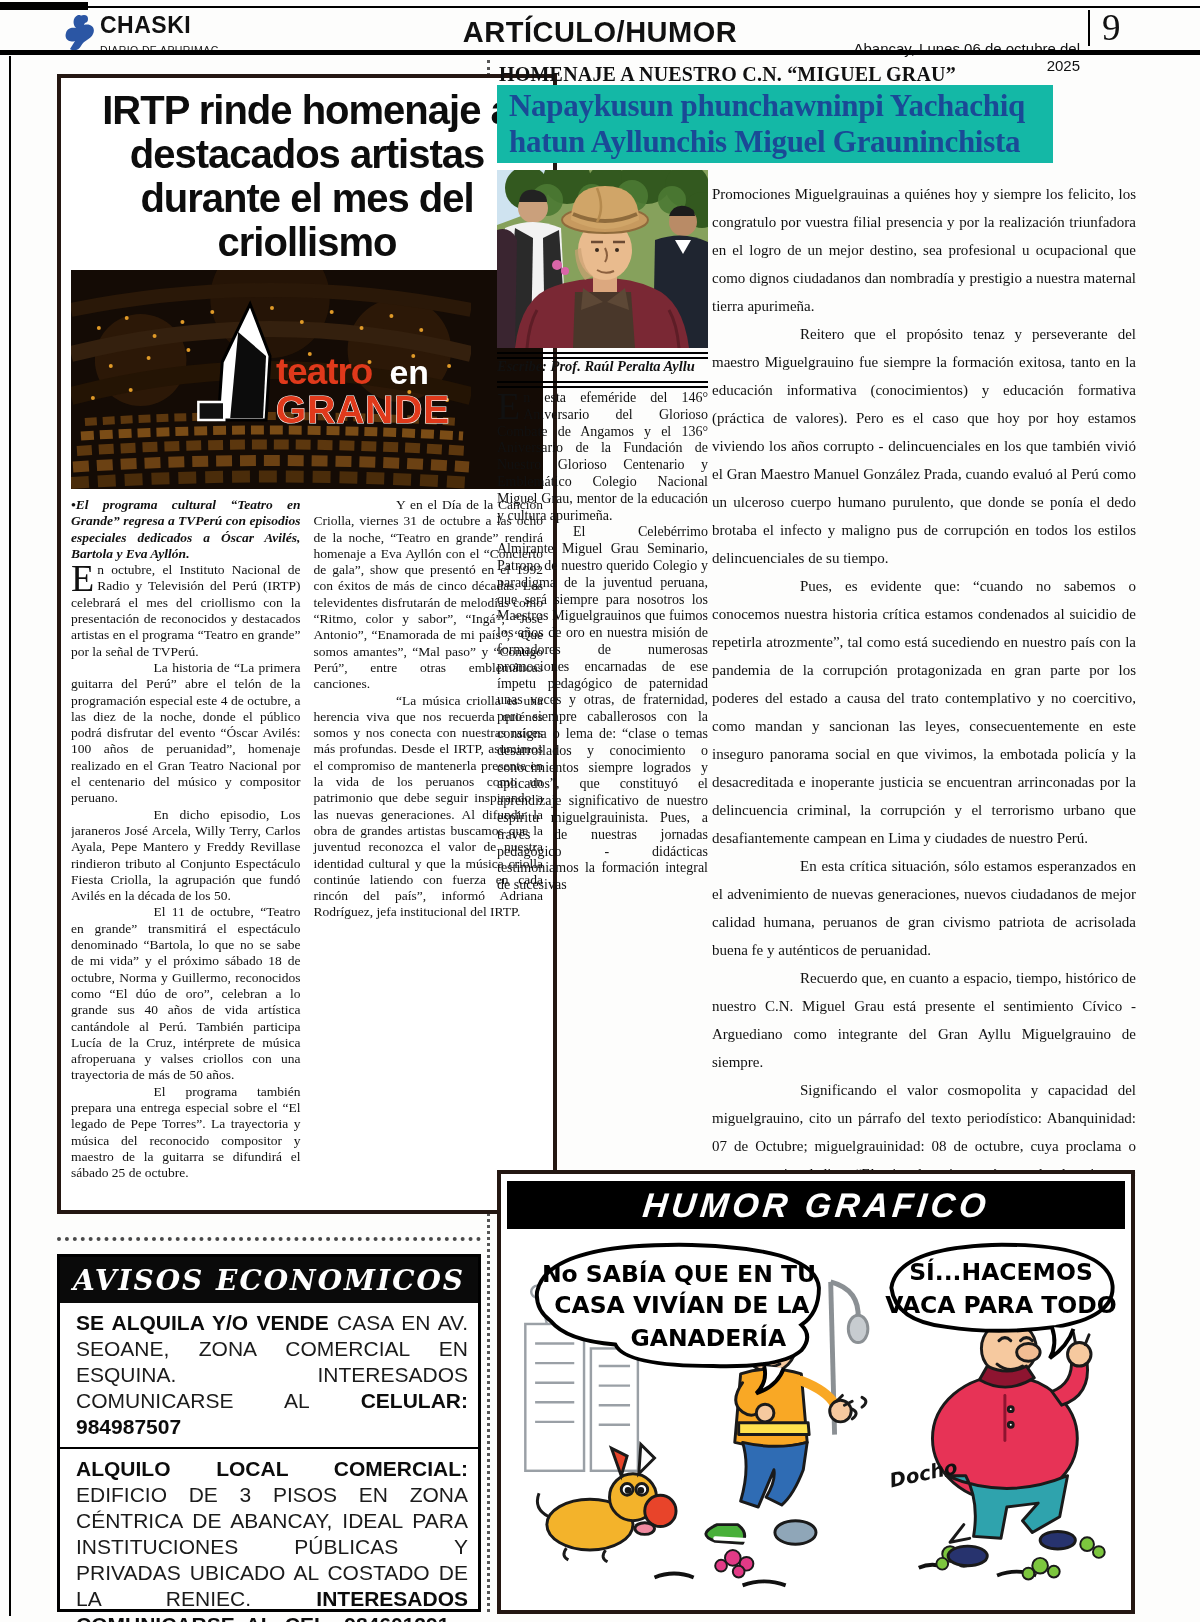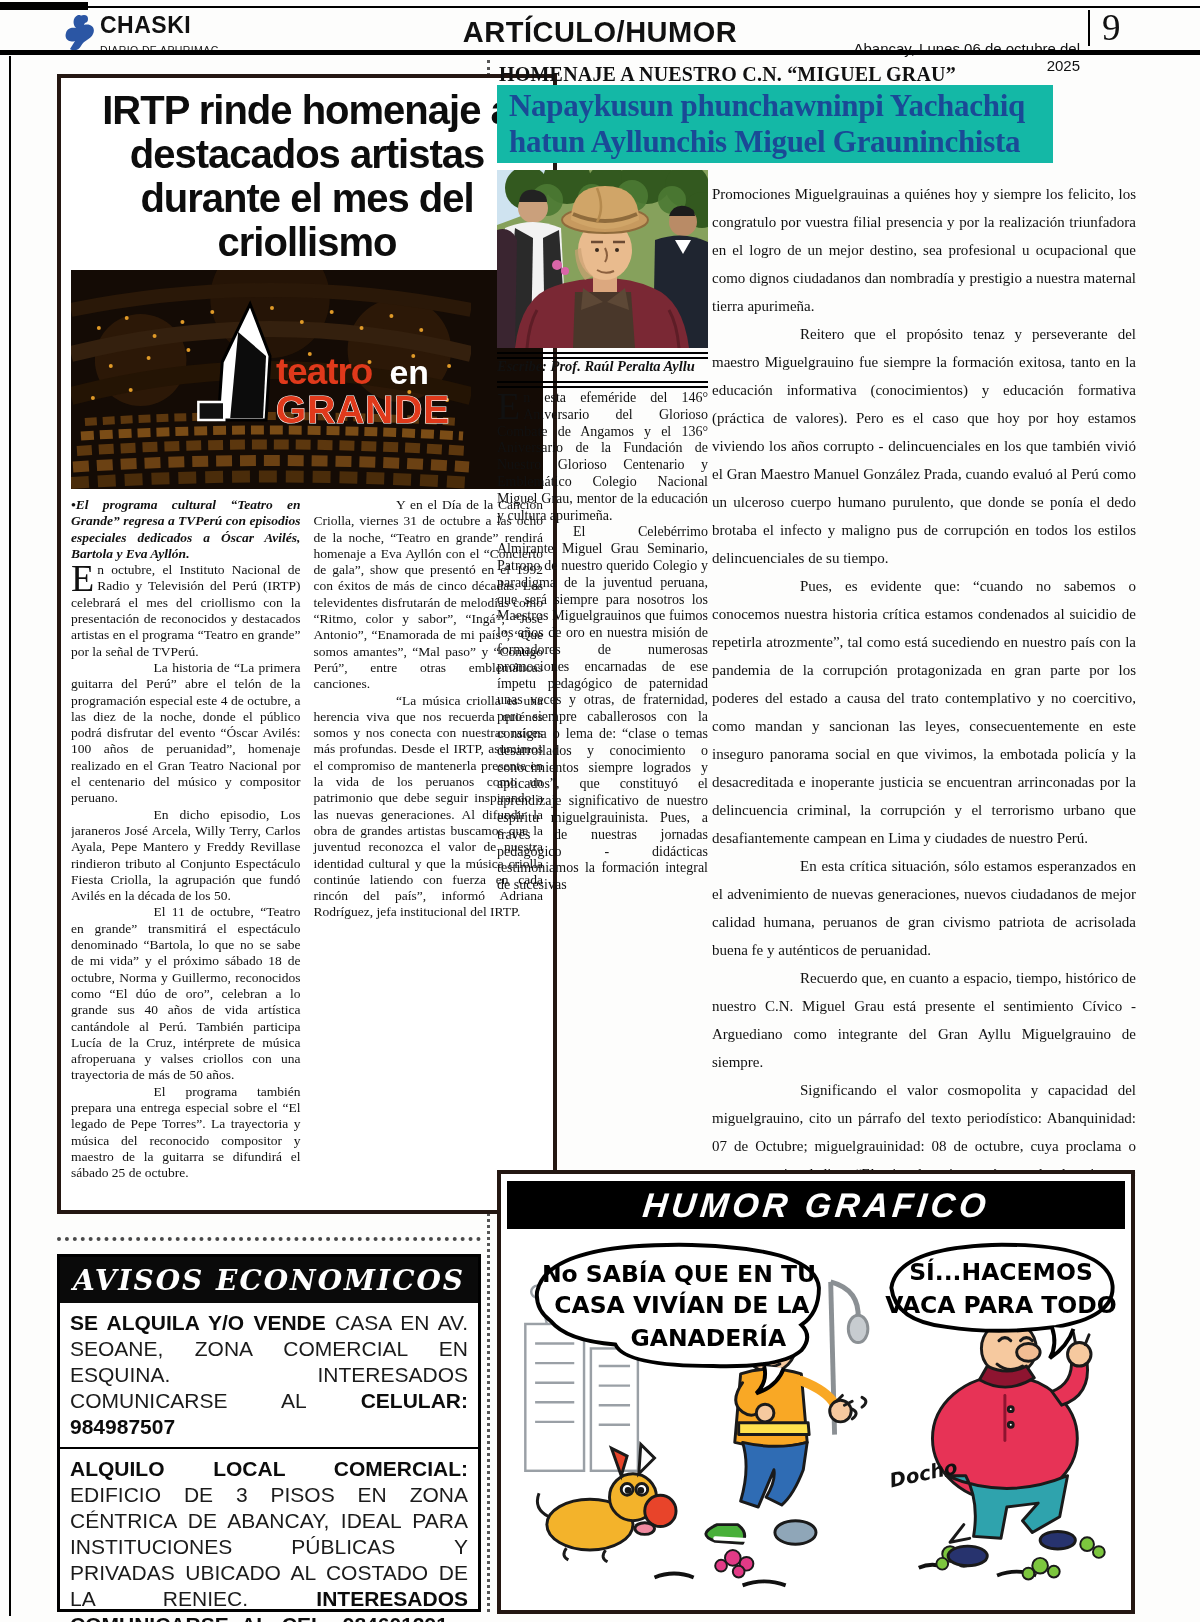--- a/index.html
+++ b/index.html
@@ -22,21 +22,21 @@
          font-size:13.5px;line-height:16.3px;text-align:justify;overflow:hidden;}
   .lbody p{margin:0;}
   .lede{font-weight:700;font-style:italic;}
   .ind{text-indent:36%;}
   .dropcap{float:left;font-size:38px;line-height:30px;padding:1px 3px 0 0;}
   
   .dotsep{left:57px;top:1237px;width:424px;height:0;border-top:4px dotted #4a4a4a;}
   .avbox{left:57px;top:1254px;width:424px;height:358px;border:3px solid #000;box-sizing:border-box;background:#fff;}
   .avtitle{height:46px;background:#0a0a0a;color:#fff;display:flex;align-items:center;justify-content:center;
            font-family:"DejaVu Serif",serif;font-weight:700;font-size:28px;letter-spacing:2px;font-style:italic;}
-  .ad{padding:7px 10px 4px 10px;font-family:"Liberation Sans",sans-serif;font-size:21px;line-height:26px;
+  .ad{padding:7px 10px 4px 16px;font-family:"Liberation Sans",sans-serif;font-size:21px;line-height:26px;
       text-align:justify;color:#1b1b1b;}
   .ad b{font-weight:700;color:#0c0c0c;}
   .addiv{border-top:2px solid #000;margin:3px 0 0 0;}
   
   .vdot{left:487px;top:60px;height:1552px;width:0;border-left:3px dotted #555;}
   .lmargin{left:9px;top:56px;width:2px;height:1560px;background:#000;}
   .kicker{left:499px;top:63px;width:630px;font-weight:700;font-size:20px;letter-spacing:.2px;}
   .headbox{left:497px;top:85px;width:556px;height:78px;background:#14b8a6;display:flex;flex-direction:column;justify-content:center;}
   .headline{font-weight:700;font-size:31px;line-height:36px;padding-left:12px;letter-spacing:-.3px;}
   .photo{left:497px;top:170px;width:211px;height:178px;background:#6c8a4d;}

